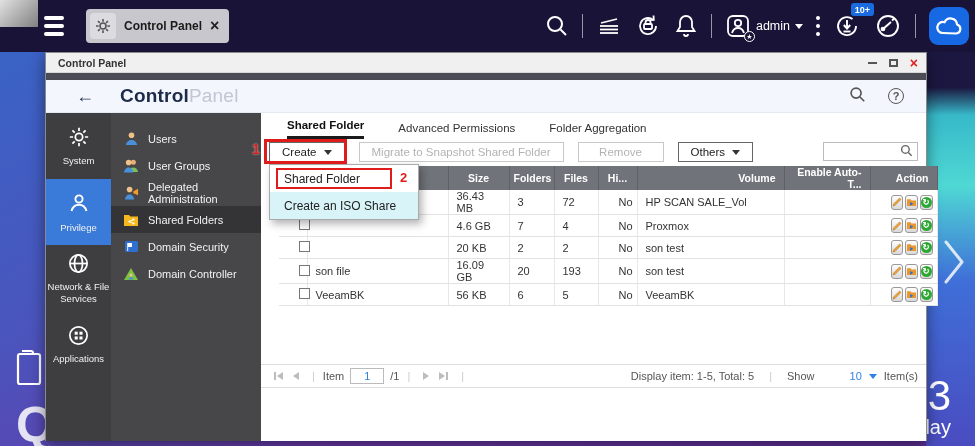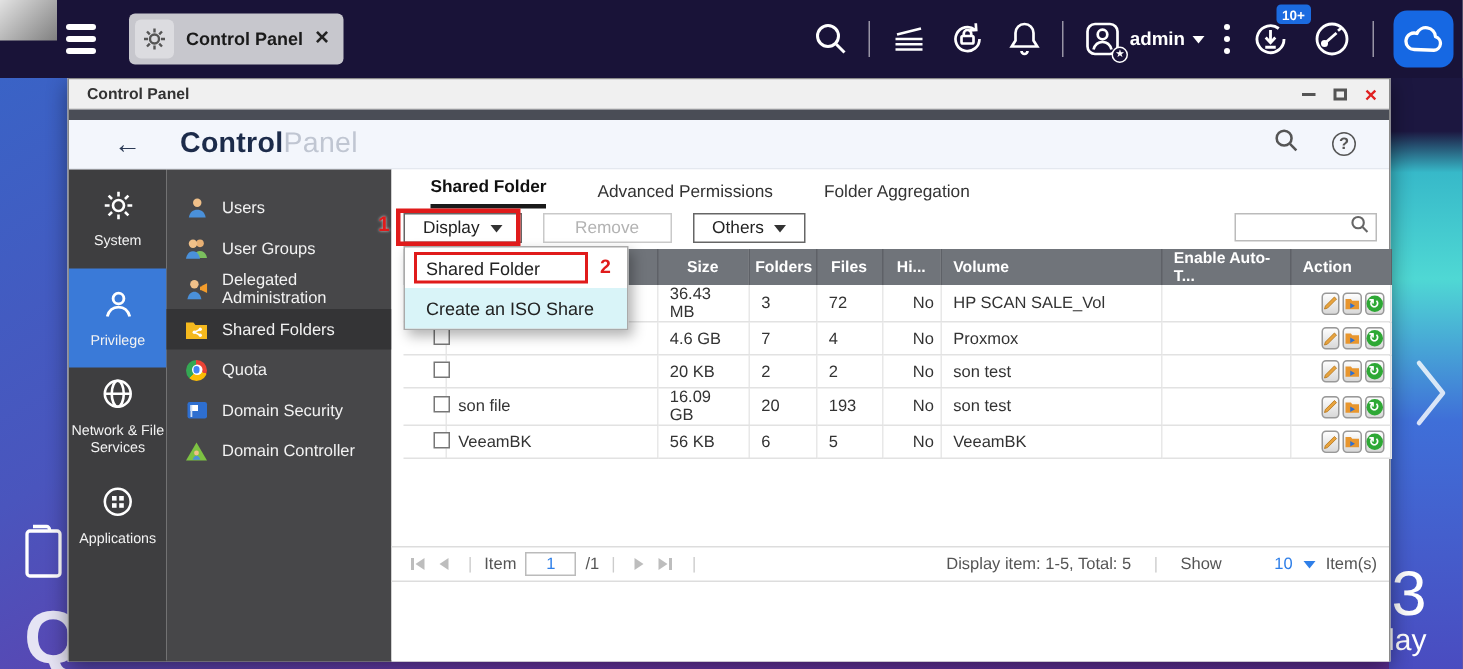--- a/index.html
+++ b/index.html
@@ -27,21 +27,21 @@
   .hamburger span { width:20px; height:4px; border-radius:2px; background:#fff; }
   .app-tab { margin-left:22px; height:34px; background:#c7c7cd; border-radius:4px; display:flex; align-items:center;
     padding:0 10px 0 4px; gap:8px; }
   .app-tab .tab-ico { width:26px; height:26px; border-radius:4px; background:#dcdce0; display:flex; align-items:center; justify-content:center; }
   .app-tab .tab-label { font-size:12px; color:#1a1a1a; font-weight:bold; }
   .app-tab .tab-close { font-size:16px; font-weight:bold; color:#222; line-height:1; cursor:pointer; }
   .tb-right { position:absolute; right:6px; top:0; height:52px; display:flex; align-items:center; gap:13px; }
   .tb-divider { width:1px; height:24px; background:rgba(255,255,255,.55); }
   .tb-ico { display:flex; align-items:center; justify-content:center; cursor:pointer; position:relative; }
   .admin-wrap { display:flex; align-items:center; gap:5px; cursor:pointer; }
-  .admin-label { color:#fff; font-size:12.5px; font-weight:bold;text-align:center; }
+  .admin-label { color:#fff; font-size:12.5px; font-weight:normal;text-align:center; }
   .caret-down-w { width:0; height:0; border-left:4px solid transparent; border-right:4px solid transparent; border-top:5px solid #fff; }
   .kebab { display:flex; flex-direction:column; gap:4px; }
   .kebab i { width:4px; height:4px; border-radius:50%; background:#fff; }
   .badge { position:absolute; top:-9px; right:-13px; background:#1b6be0; color:#fff; font-size:9px; font-weight:bold;
     padding:1.5px 4px; border-radius:3px; }
   .cloud-btn { width:40px; height:38px; border-radius:9px; background:#1668e3; display:flex; align-items:center; justify-content:center; }
   .star-badge { position:absolute; right:-4px; bottom:-3px; width:11px; height:11px; border-radius:50%;
     background:#191338; border:1px solid #fff; color:#fff; font-size:7px; line-height:9px; text-align:center; }
 
   
@@ -87,23 +87,23 @@
   .btn { height:20px; background:#fff; border:1px solid #666; font-size:11.5px; color:#222; display:inline-flex;
     align-items:center; justify-content:center; gap:7px; padding:0 12px; cursor:pointer; }
   .btn.disabled { border-color:#c9c9c9; color:#b3b3b3; cursor:default; }
   .caret-down-d { width:0; height:0; border-left:4px solid transparent; border-right:4px solid transparent; border-top:5px solid #333; }
   .search-box { position:absolute; right:8px; top:3px; width:95px; height:19px; border:1px solid #bbb; background:#fff;
     display:flex; align-items:center; }
   .search-box input { border:none; outline:none; flex:1; font-size:11px; padding-left:5px; width:70px; }
   .search-box .mag { margin-right:4px; }
 
   
-  .tablewrap { position:absolute; left:8px; top:53px; width:658px; }
+  .tablewrap { position:absolute; left:18px; top:53px; width:658px; }
   table { border-collapse:collapse; table-layout:fixed; width:658px; font-size:11px; }
-  th { background:#70747a; color:#fff; font-weight:bold; font-size:10.5px; height:21px; border-right:1px solid #5e6167; text-align:left; padding:0 8px; }
+  th { background:#70747a; color:#fff; font-weight:bold; font-size:10.5px; height:21px; border-right:1px solid #5e6167; text-align:right; padding:0 8px; }
   th.c { text-align:center; padding:0 4px; }
   td { height:22px; border-bottom:1px solid #e2e2e2; border-right:1px solid #e8e8e8; color:#333; padding:0 8px; background:#fff; }
   td.r { text-align:left; } td.c { text-align:center; padding:0 20px; }
   .checkbox { display:inline-block; width:11px; height:11px; border:1.5px solid #777; background:#fff; cursor:pointer; }
   .actions { display:flex; gap:2px; justify-content:flex-start; }
   .act-btn { width:17px; height:15px; border:1px solid #999; border-radius:3px;
     background:linear-gradient(#fefefe,#d8d8d8); display:flex; align-items:center; justify-content:center; cursor:pointer; }
   .refresh-circle { width:11px; height:11px; border-radius:50%; background:#2ea835; color:#fff; font-size:8.5px;
     line-height:11px; text-align:center; font-weight:bold; }
 
@@ -398,30 +398,20 @@
                   <circle cx="10.5" cy="10.5" r="1.1"></circle>
                   <rect x="7" y="7" width="3.5" height="1" transform="rotate(-25 8.5 7.5)"></rect>
                   <rect x="7" y="9" width="3.5" height="1" transform="rotate(25 8.5 9.5)"></rect>
                 </g>
               </svg>
           </span>
           <span>Shared Folders</span>
         </div>
         <div class="menu-item">
           <span class="mi-ico">
-            <span style="width:14px;height:14px;border-radius:50%;background:conic-gradient(#ea4335 0 30%,#fbbc05 30% 62%,#34a853 62% 100%);display:flex;align-items:center;justify-content:center;">
-              <span style="width:7px;height:7px;border-radius:50%;background:#fff;display:flex;align-items:center;justify-content:center;">
-                <span style="width:4.5px;height:4.5px;border-radius:50%;background:#4285f4;display:block;"></span>
-              </span>
-            </span>
-          </span>
-          <span>Quota</span>
-        </div>
-        <div class="menu-item">
-          <span class="mi-ico">
             <svg width="15" height="13" viewBox="0 0 15 13">
                 <rect x="1" y="1" width="13" height="11" rx="1.5" fill="#2e6fd0"></rect>
                 <rect x="3" y="3" width="5" height="4" fill="#fff"></rect>
                 <rect x="3" y="3" width="1.2" height="8" fill="#cfe0f5"></rect>
               </svg>
           </span>
           <span>Domain Security</span>
         </div>
         <div class="menu-item">
           <span class="mi-ico">
@@ -438,22 +428,25 @@
       <div class="content">
 
         <div class="tabs">
           <span class="tab active">Shared Folder</span>
           <span class="tab">Advanced Permissions</span>
           <span class="tab">Folder Aggregation</span>
         </div>
 
         <div class="toolbar">
           <button class="btn">
-            <span>Display</span>
+            <span>Create</span>
             <span class="caret-down-d"></span>
+          </button>
+          <button class="btn disabled">
+            <span>Migrate to Snapshot Shared Folder</span>
           </button>
           <button class="btn disabled" style="min-width:86px;">
             <span>Remove</span>
           </button>
           <button class="btn">
             <span>Others</span>
             <span class="caret-down-d"></span>
           </button>
           <span class="search-box">
             <input style="">

